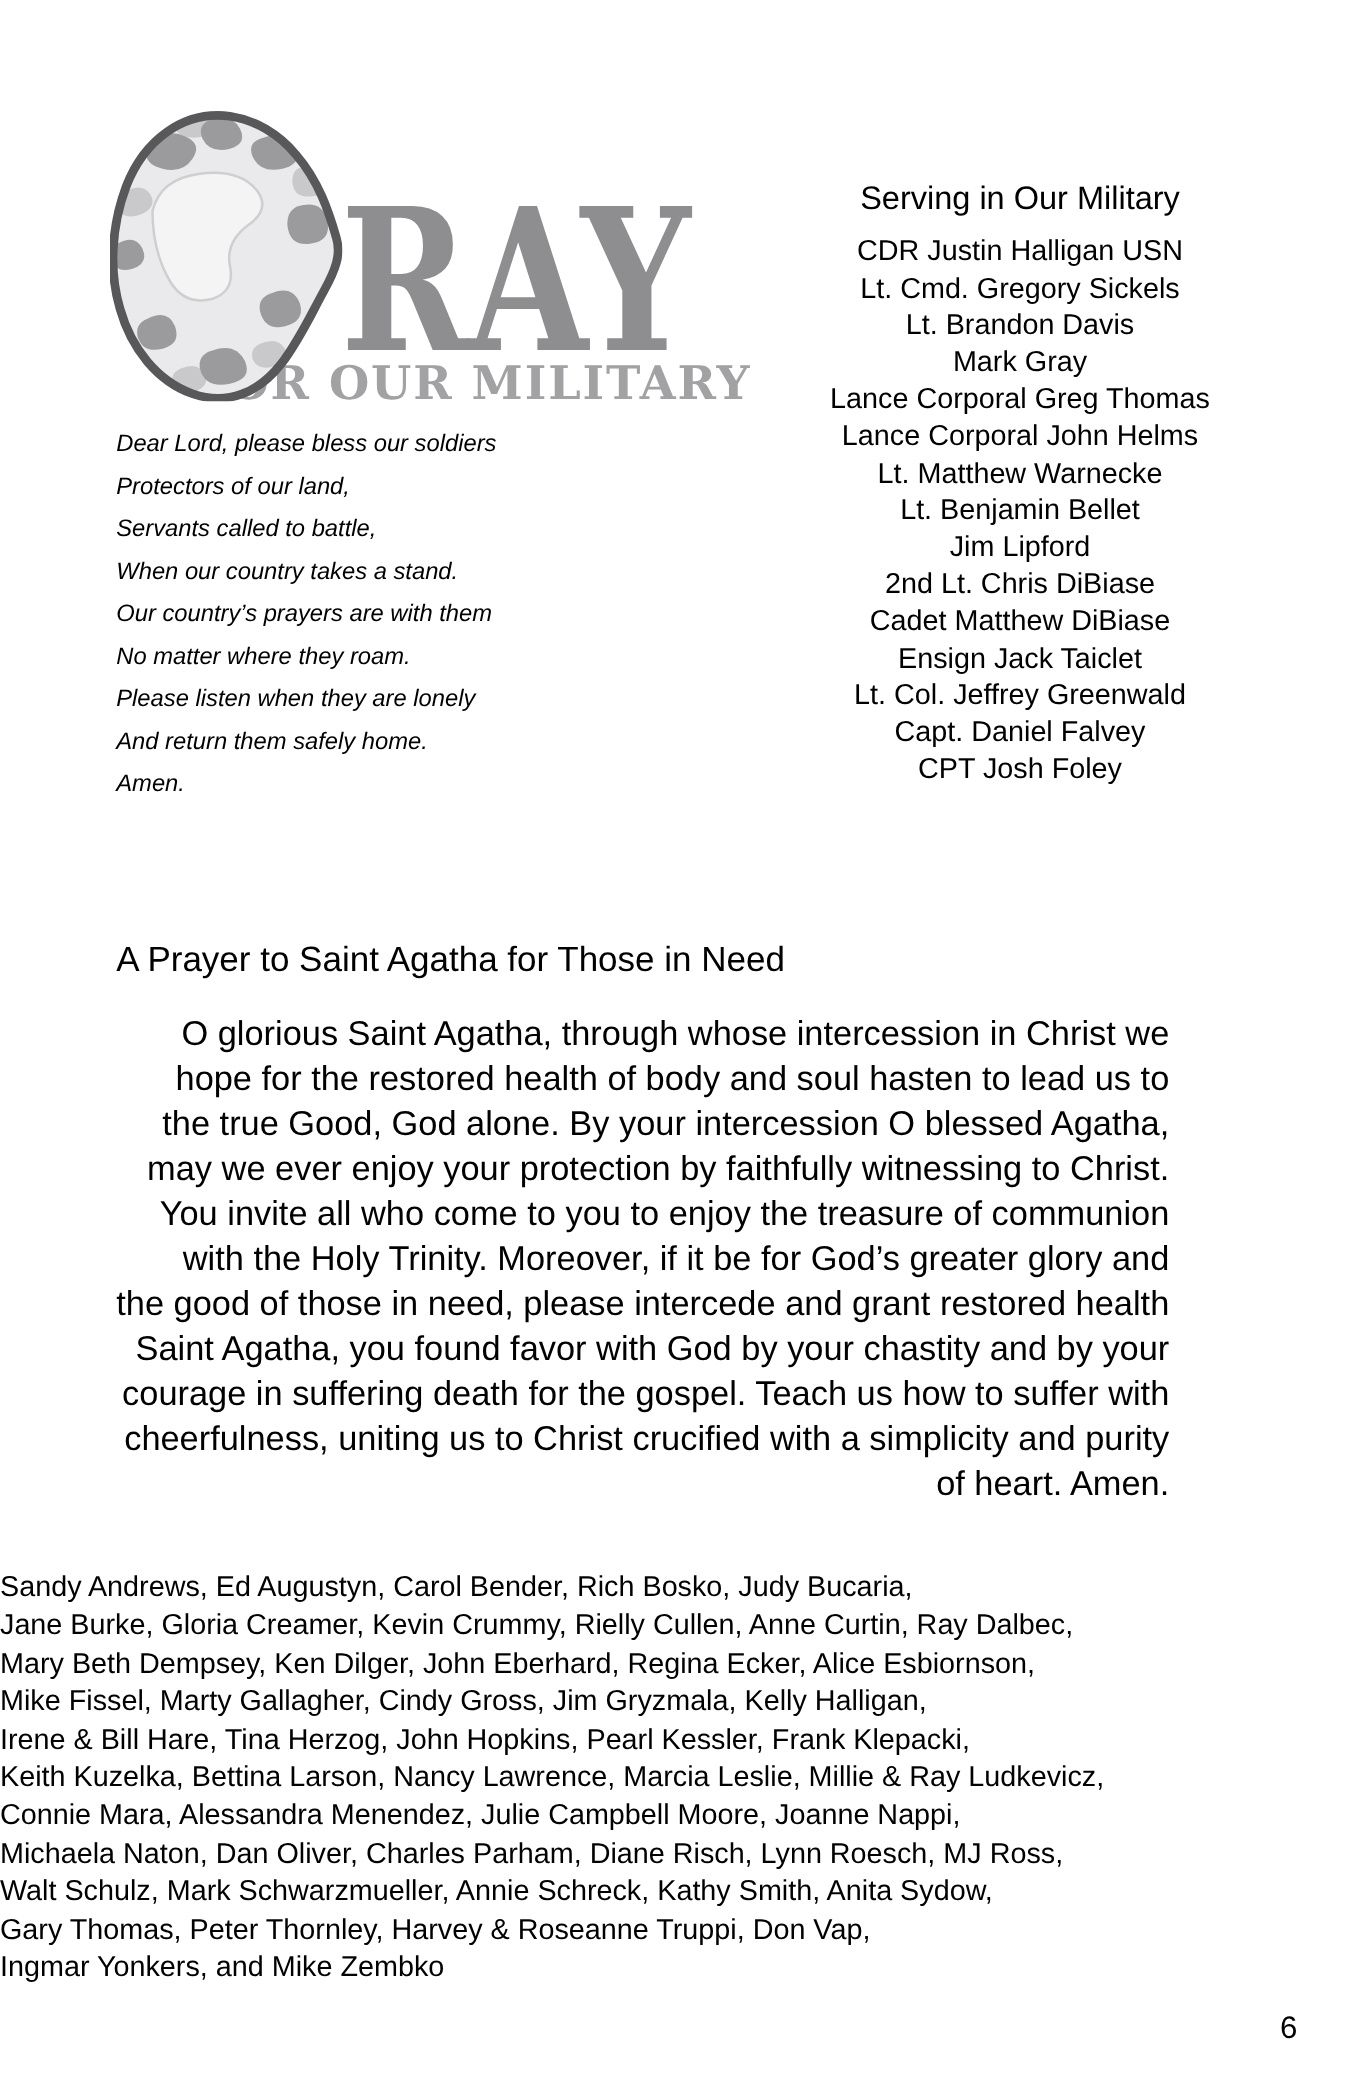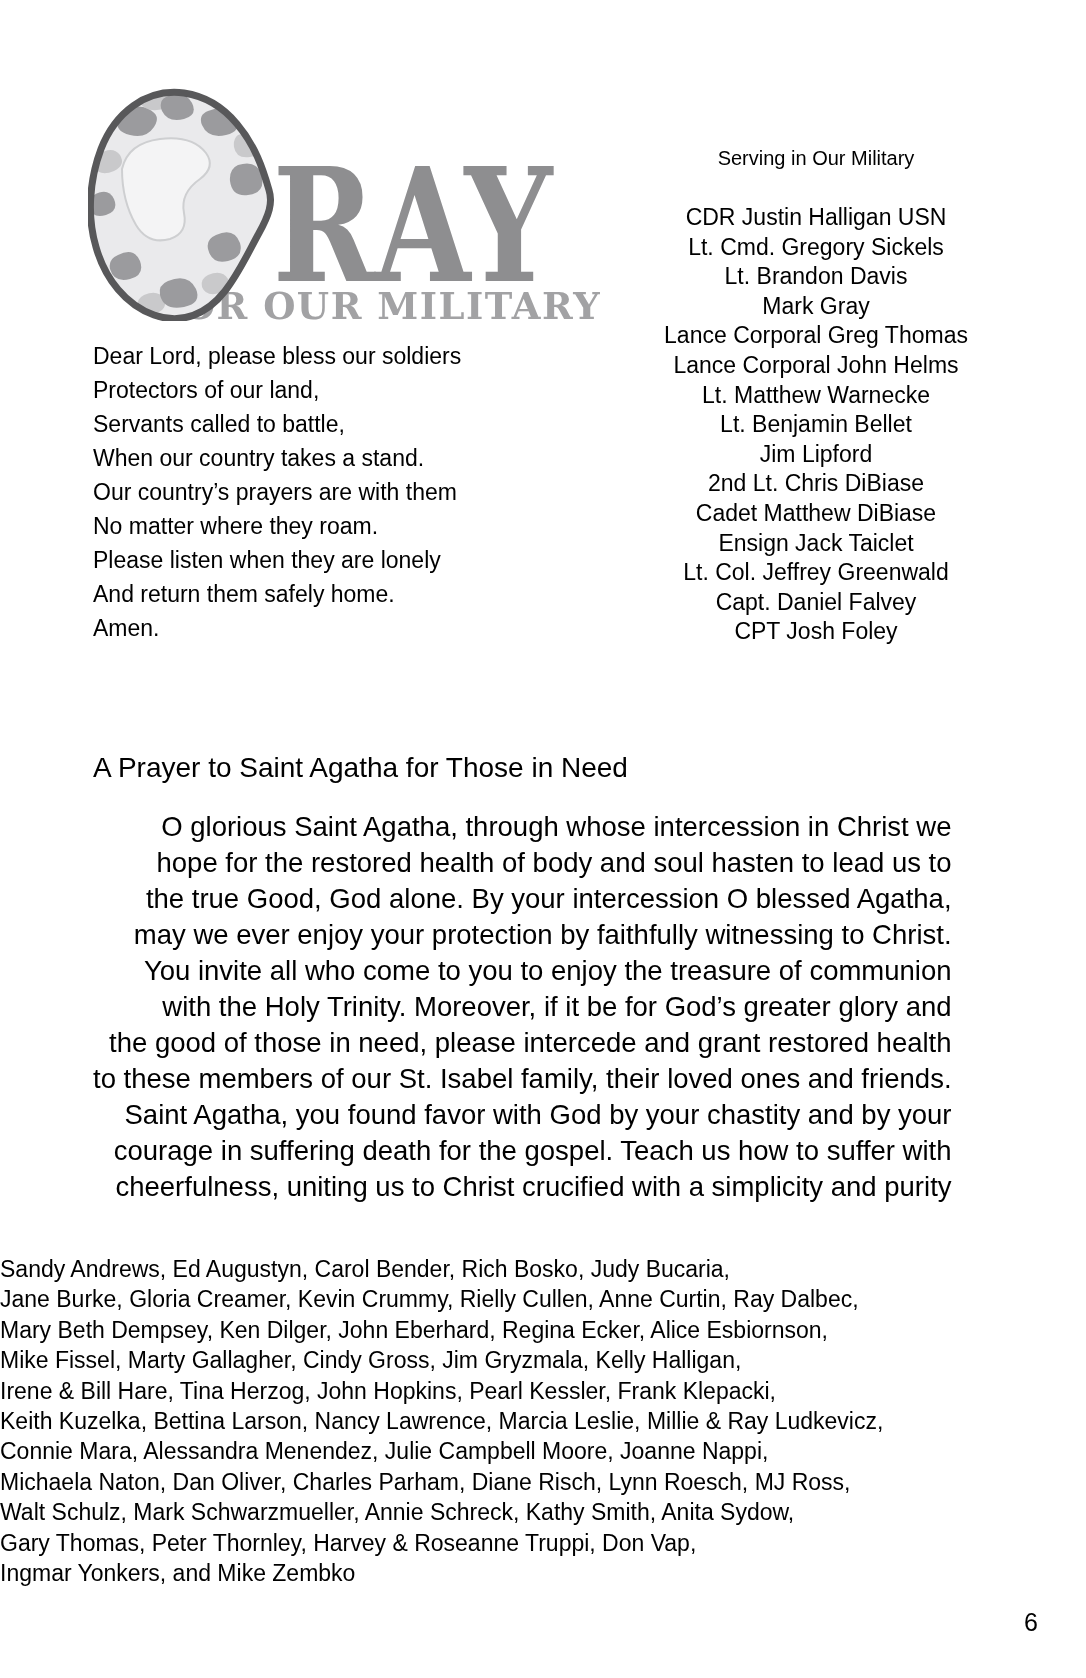--- a/index.html
+++ b/index.html
@@ -15,25 +15,25 @@
     transform:scaleX(.78);transform-origin:0 0;white-space:nowrap;
   }
   .fom-word{
     position:absolute;left:67px;top:201px;
     font-family:"DejaVu Serif",serif;font-weight:bold;font-size:37px;line-height:1.1;
     letter-spacing:1.5px;white-space:nowrap;
   }
   .helmet{position:absolute;left:0;top:0;}
   
   .serving{position:absolute;left:600px;top:142px;width:432px;text-align:center;}
-  .serving-heading{font-size:20px;line-height:32px;margin-bottom:29px;}
+  .serving-heading{font-size:26px;line-height:32px;margin-bottom:12px;}
   .serving-names .line{font-size:23px;line-height:29.6px;white-space:nowrap;}
   
   .poem{position:absolute;left:93px;top:339px;}
-  .poem .line{font-size:23px;line-height:34px;white-space:nowrap;}
+  .poem .line{font-size:19px;line-height:34px;white-space:nowrap;font-style:italic;}
   
   .agatha-heading{position:absolute;left:93px;top:752px;font-size:28px;font-weight:normal;line-height:32px;}
   .agatha-body{position:absolute;left:93px;top:809px;}
   .agatha-body .line{font-size:27.5px;line-height:36px;white-space:nowrap;text-align:right;}
   
   .names-block{position:absolute;left:0;top:1254px;width:1086px;text-align:left;}
   .names-block .line{font-size:23px;line-height:30.4px;white-space:nowrap;}
   
   .page-num{position:absolute;left:1024px;top:1608px;font-size:25px;}
 </style>
@@ -108,24 +108,24 @@
 
   <div class="agatha-heading">A Prayer to Saint Agatha for Those in Need</div>
   <div class="agatha-body">
       <div class="line">O glorious Saint Agatha, through whose intercession in Christ we</div>
       <div class="line">hope for the restored health of body and soul hasten to lead us to</div>
       <div class="line">the true Good, God alone. By your intercession O blessed Agatha,</div>
       <div class="line">may we ever enjoy your protection by faithfully witnessing to Christ.</div>
       <div class="line">You invite all who come to you to enjoy the treasure of communion</div>
       <div class="line">with the Holy Trinity. Moreover, if it be for God’s greater glory and</div>
       <div class="line">the good of those in need, please intercede and grant restored health</div>
-      <div class="line">to these members of our St. Isabel family, their loved ones and friends.</div>
       <div class="line">Saint Agatha, you found favor with God by your chastity and by your</div>
       <div class="line">courage in suffering death for the gospel. Teach us how to suffer with</div>
       <div class="line">cheerfulness, uniting us to Christ crucified with a simplicity and purity</div>
+      <div class="line">of heart. Amen.</div>
     </div>
 
   <div class="names-block">
       <div class="line">Sandy Andrews, Ed Augustyn, Carol Bender, Rich Bosko, Judy Bucaria,</div>
       <div class="line">Jane Burke, Gloria Creamer, Kevin Crummy, Rielly Cullen, Anne Curtin, Ray Dalbec,</div>
       <div class="line">Mary Beth Dempsey, Ken Dilger, John Eberhard, Regina Ecker, Alice Esbiornson,</div>
       <div class="line">Mike Fissel, Marty Gallagher, Cindy Gross, Jim Gryzmala, Kelly Halligan,</div>
       <div class="line">Irene &amp; Bill Hare, Tina Herzog, John Hopkins, Pearl Kessler, Frank Klepacki,</div>
       <div class="line">Keith Kuzelka, Bettina Larson, Nancy Lawrence, Marcia Leslie, Millie &amp; Ray Ludkevicz,</div>
       <div class="line">Connie Mara, Alessandra Menendez, Julie Campbell Moore, Joanne Nappi,</div>

